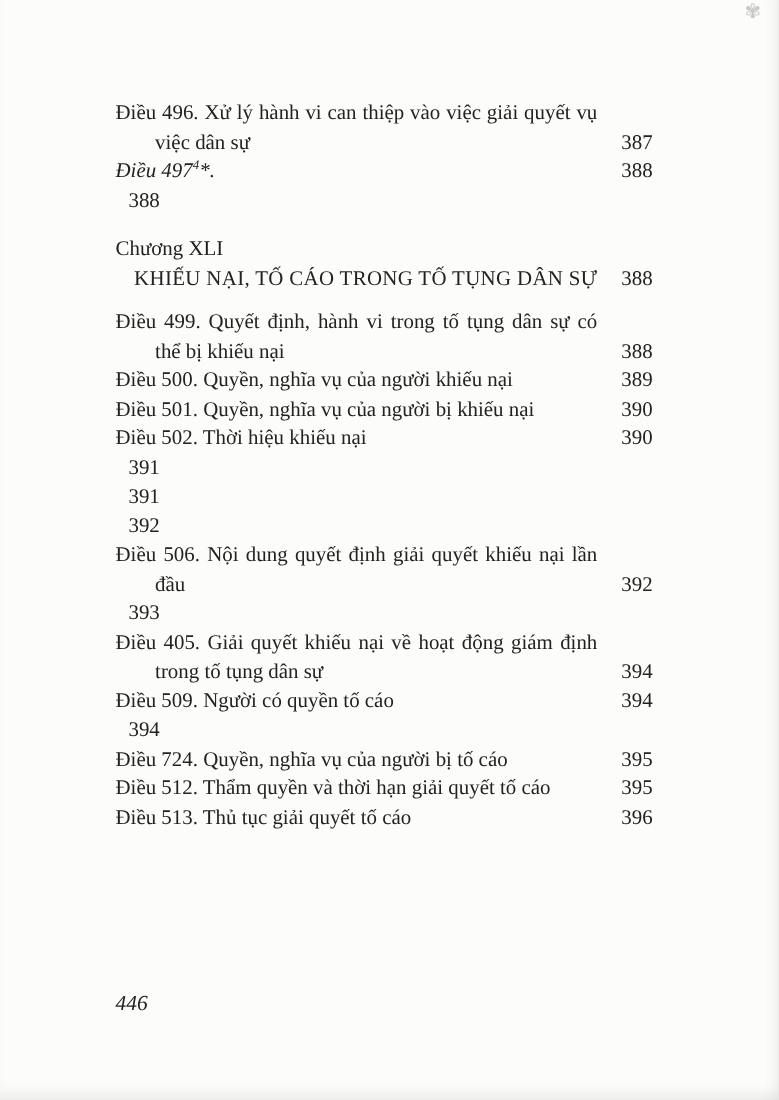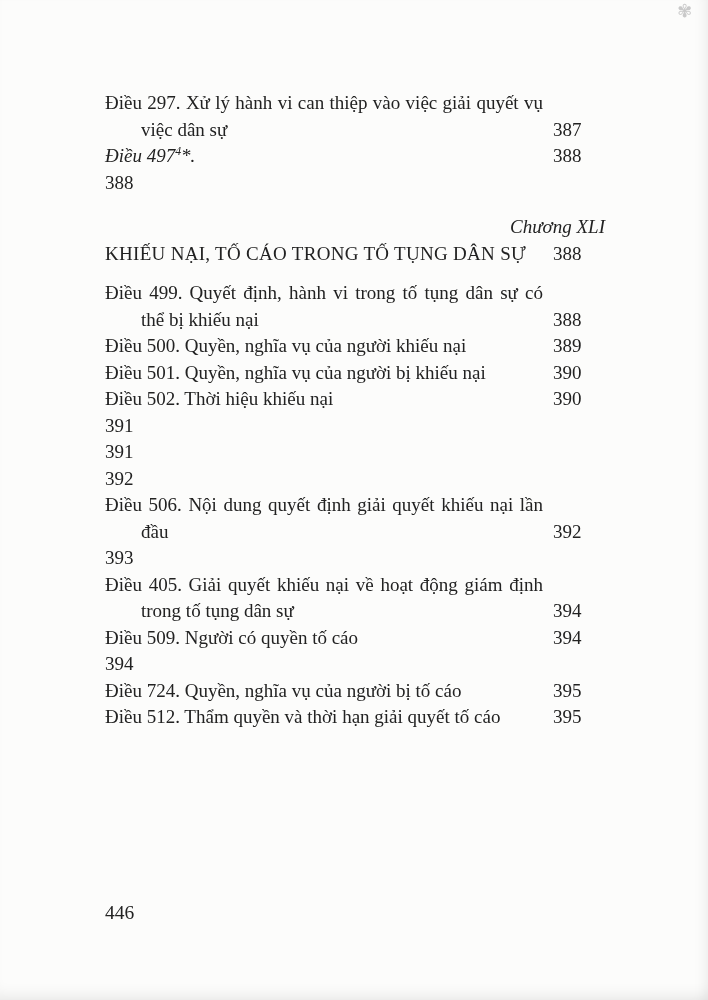--- a/index.html
+++ b/index.html
@@ -25,38 +25,39 @@
   }
   .row{display:flex;align-items:flex-end;column-gap:10px;}
   .etitle{
     flex:1;
     text-align:justify;
     text-indent:-36px;
     padding-left:36px;
   }
   .italic .etitle{font-style:italic;}
   sup{font-size:0.62em;line-height:0;}
-  .pnum{min-width:52px;text-align:left;white-space:nowrap;}
+  .pnum{min-width:52px;text-align:center;white-space:nowrap;}
   .chapter-block{margin-top:18px;margin-bottom:13px;}
-  .chapter-label{text-align:right;font-style:italic;}
-  .chapter-title{flex:1;text-align:left;letter-spacing:0.3px;}
+  .chapter-label{text-align:left;}
+  .chapter-title{flex:1;text-align:right;letter-spacing:0.3px;}
   .footer-num{
     position:absolute;left:105px;top:902px;
     font-size:19.5px;
+    font-style:italic;
   }
 </style>
 </head>
 <body>
 
 <div class="page">
   <div class="ornament">✾</div>
 
   <div class="content">
       <div class="row entry">
-        <div class="etitle"><span>Điều 297. Xử lý hành vi can thiệp vào việc giải quyết vụ việc dân sự</span></div>
+        <div class="etitle"><span>Điều 496. Xử lý hành vi can thiệp vào việc giải quyết vụ việc dân sự</span></div>
         <div class="pnum">387</div>
       </div>
       <div class="row entry italic">
         <div class="etitle"><span>Điều 497</span><sup>4</sup><span>*.</span></div>
         <div class="pnum">388</div>
       </div>
       <div class="row entry">
         <div class="pnum">388</div>
       </div>
       <div class="chapter-block">
@@ -110,16 +111,20 @@
         <div class="pnum">394</div>
       </div>
       <div class="row entry">
         <div class="etitle"><span>Điều 724. Quyền, nghĩa vụ của người bị tố cáo</span></div>
         <div class="pnum">395</div>
       </div>
       <div class="row entry">
         <div class="etitle"><span>Điều 512. Thẩm quyền và thời hạn giải quyết tố cáo</span></div>
         <div class="pnum">395</div>
       </div>
+      <div class="row entry">
+        <div class="etitle"><span>Điều 513. Thủ tục giải quyết tố cáo</span></div>
+        <div class="pnum">396</div>
+      </div>
     </div>
 
   <div class="footer-num">446</div>
 </div>
 
 </body></html>

